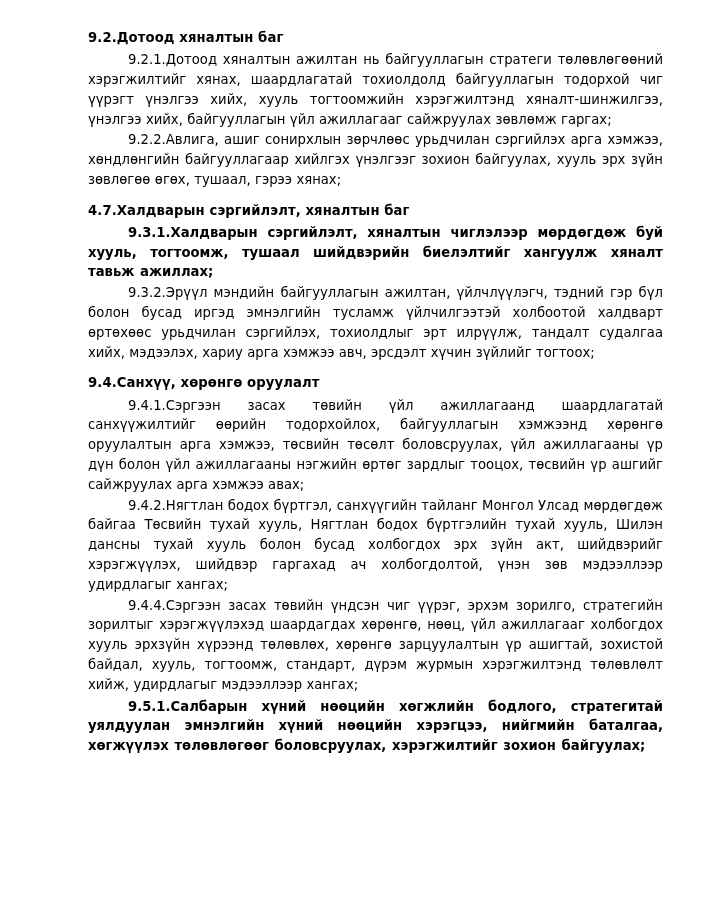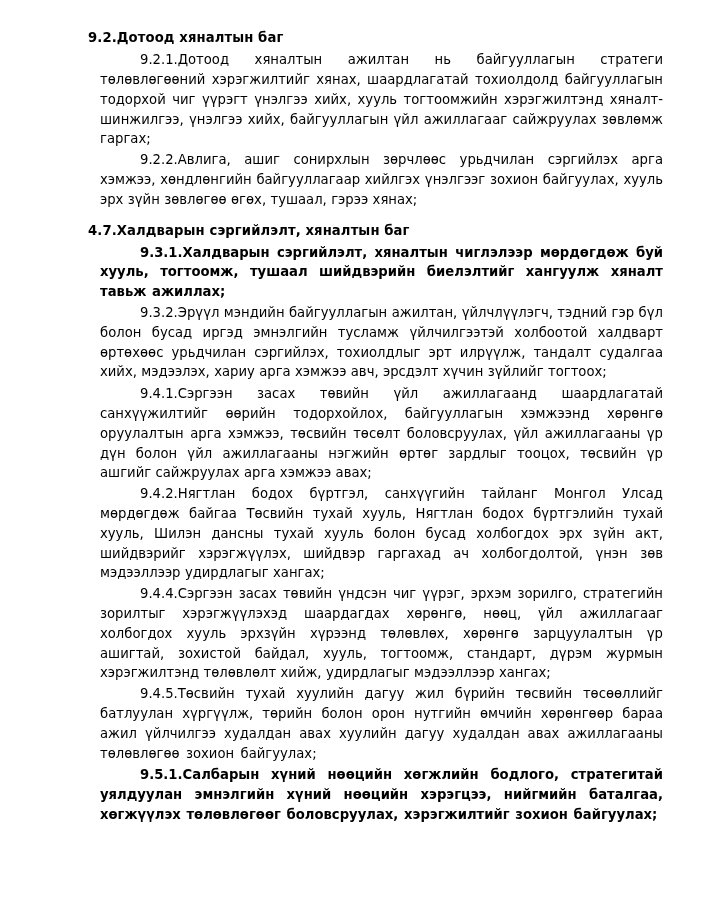--- a/index.html
+++ b/index.html
@@ -32,21 +32,21 @@
     letter-spacing: 0.1px;
   }
   .heading.first {
     margin-top: 0;
   }
   .para {
     font-size: 13.2px;
     line-height: 1.5;
     text-align: justify;
     text-justify: inter-word;
-    margin: 0 0 1px 12px;
+    margin: 0 0 1px 0;
     text-indent: 40px;
     word-spacing: 0.2px;
   }
   .para.loose {
     word-spacing: 1.1px;
     font-weight: bold;
   }
   .para.looser {
     word-spacing: 2.2px;
   }
@@ -62,23 +62,23 @@
     <p class="para">9.2.2.Авлига, ашиг сонирхлын зөрчлөөс урьдчилан сэргийлэх арга хэмжээ, хөндлөнгийн байгууллагаар хийлгэх үнэлгээг зохион байгуулах, хууль эрх зүйн зөвлөгөө өгөх, тушаал, гэрээ хянах;</p>
   </div>
 
   <div class="section">
     <div class="heading">4.7.Халдварын сэргийлэлт, хяналтын баг</div>
     <p class="para loose">9.3.1.Халдварын сэргийлэлт, хяналтын чиглэлээр мөрдөгдөж буй хууль, тогтоомж, тушаал шийдвэрийн биелэлтийг хангуулж хяналт тавьж ажиллах;</p>
     <p class="para">9.3.2.Эрүүл мэндийн байгууллагын ажилтан, үйлчлүүлэгч, тэдний гэр бүл болон бусад иргэд эмнэлгийн тусламж үйлчилгээтэй холбоотой халдварт өртөхөөс урьдчилан сэргийлэх, тохиолдлыг эрт илрүүлж, тандалт судалгаа хийх, мэдээлэх, хариу арга хэмжээ авч, эрсдэлт хүчин зүйлийг тогтоох;</p>
   </div>
 
   <div class="section">
+    <div class="heading">9.4.Санхүү, хөрөнгө оруулалт</div>
     <p class="para">9.4.1.Сэргээн засах төвийн үйл ажиллагаанд шаардлагатай санхүүжилтийг өөрийн тодорхойлох, байгууллагын хэмжээнд хөрөнгө оруулалтын арга хэмжээ, төсвийн төсөлт боловсруулах, үйл ажиллагааны үр дүн болон үйл ажиллагааны нэгжийн өртөг зардлыг тооцох, төсвийн үр ашгийг сайжруулах арга хэмжээ авах;</p>
     <p class="para">9.4.2.Нягтлан бодох бүртгэл, санхүүгийн тайланг Монгол Улсад мөрдөгдөж байгаа Төсвийн тухай хууль, Нягтлан бодох бүртгэлийн тухай хууль, Шилэн дансны тухай хууль болон бусад холбогдох эрх зүйн акт, шийдвэрийг хэрэгжүүлэх, шийдвэр гаргахад ач холбогдолтой, үнэн зөв мэдээллээр удирдлагыг хангах;</p>
     <p class="para">9.4.4.Сэргээн засах төвийн үндсэн чиг үүрэг, эрхэм зорилго, стратегийн зорилтыг хэрэгжүүлэхэд шаардагдах хөрөнгө, нөөц, үйл ажиллагааг холбогдох хууль эрхзүйн хүрээнд төлөвлөх, хөрөнгө зарцуулалтын үр ашигтай, зохистой байдал, хууль, тогтоомж, стандарт, дүрэм журмын хэрэгжилтэнд төлөвлөлт хийж, удирдлагыг мэдээллээр хангах;</p>
-    <p class="para looser">9.4.5.Төсвийн тухай хуулийн дагуу жил бүрийн төсвийн төсөөллийг батлуулан хүргүүлж, төрийн болон орон нутгийн өмчийн хөрөнгөөр бараа ажил үйлчилгээ худалдан авах хуулийн дагуу худалдан авах ажиллагааны төлөвлөгөө зохион байгуулах;</p>
   </div>
 
   <div class="section">
     <p class="para loose">9.5.1.Салбарын хүний нөөцийн хөгжлийн бодлого, стратегитай уялдуулан эмнэлгийн хүний нөөцийн хэрэгцээ, нийгмийн баталгаа, хөгжүүлэх төлөвлөгөөг боловсруулах, хэрэгжилтийг зохион байгуулах;</p>
   </div>
 
 </div>
 
 </body></html>

